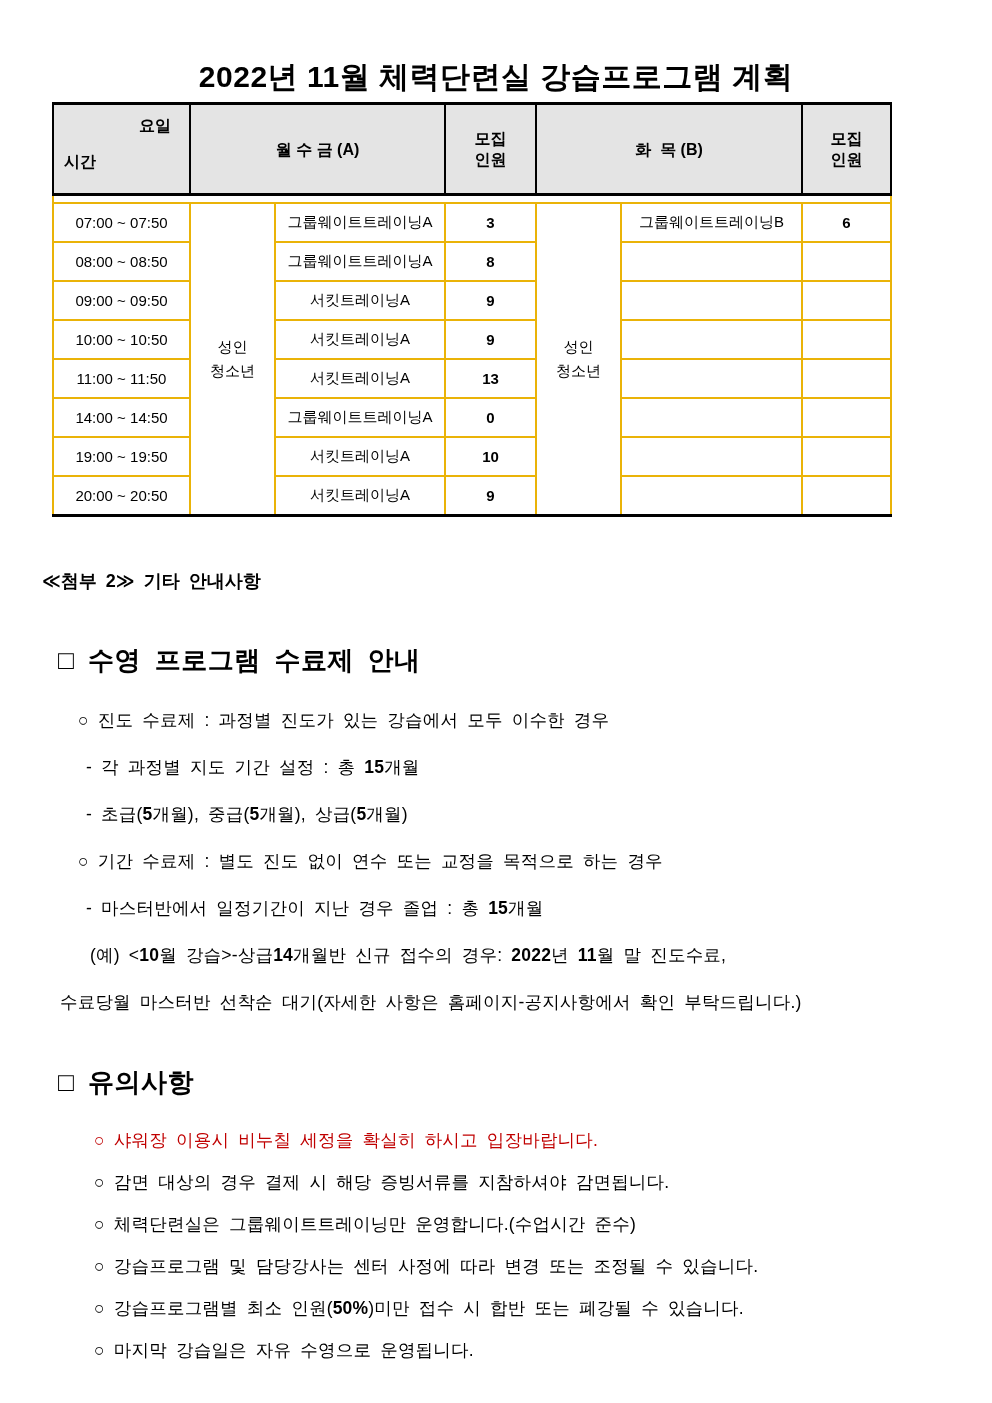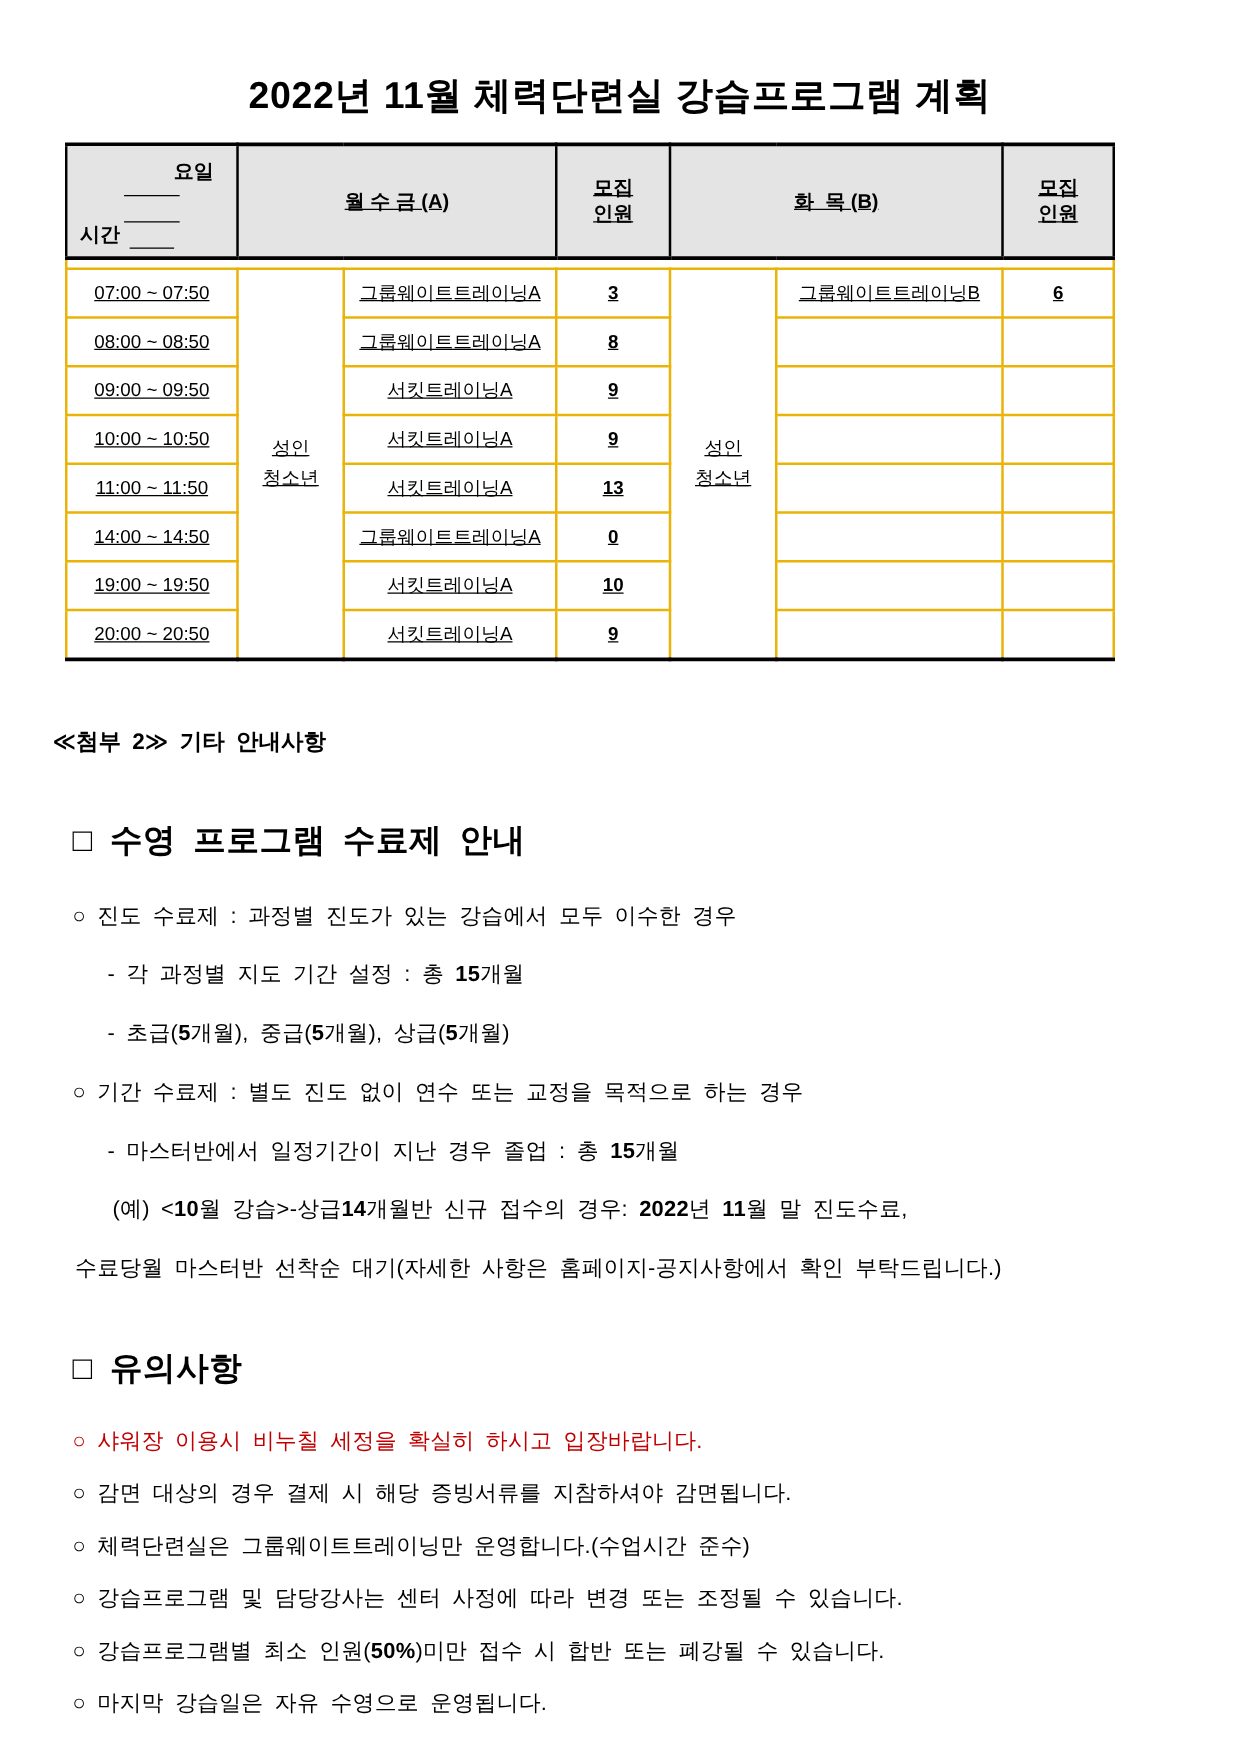--- a/index.html
+++ b/index.html
@@ -9,22 +9,22 @@
     overflow:hidden;
   }
   
   .title{
     padding-top:60px;text-align:center;font-size:30px;font-weight:bold;
     letter-spacing:0.5px;line-height:34px;
   }
   
   table.sched{
     border-collapse:collapse;table-layout:fixed;
-    margin:20px 0 0 52px;width:838px;
-    border:2px solid #000;border-top:3px solid #000;border-bottom:3px solid #000;text-decoration:underline;
+    margin:8px 0 0 52px;width:838px;
+    border:2px solid #000;border-top:3px solid #000;border-bottom:3px solid #000;
   }
   table.sched th{
     background:var(--header-bg,#e4e4e4);
     border:2px solid #000;border-bottom:3px solid #000;
     font-size:16px;font-weight:bold;white-space:pre-wrap;
     line-height:21px;vertical-align:middle;text-align:center;padding:2px;
   }
   table.sched td{
     border:2px solid #eab308;height:37px;vertical-align:middle;text-align:center;
     font-size:15px;padding:0 2px;white-space:pre-wrap;
@@ -32,39 +32,39 @@
   table.sched tr.spacer td{
     height:6px;border-top:3px solid #000;padding:0;
   }
   th.corner{
     position:relative;padding:0;
     background-image:linear-gradient(to bottom right,
       transparent calc(50% - 1px), #000 calc(50% - 1px),
       #000 calc(50% + 1px), transparent calc(50% + 1px));
   }
   th.corner .day{position:absolute;top:10px;right:18px;}
-  th.corner .time{position:absolute;bottom:6px;left:10px;}
+  th.corner .time{position:absolute;bottom:21px;left:10px;}
   td.aud{line-height:24px;}
   td.cap{font-weight:bold;}
   
   .attach{margin:52px 0 0 42px;font-size:18px;font-weight:bold;word-spacing:4px;}
   .h2{margin:50px 0 0 58px;font-size:26px;font-weight:bold;word-spacing:6px;letter-spacing:0.5px;}
   .lines{margin-top:30px;}
   .tline{
     font-size:17.5px;line-height:25px;word-spacing:4px;letter-spacing:0.2px;
   }
   .swim-lines .tline{margin-bottom:22px;}
   .notice-lines .tline{margin-bottom:17px;}
-  .tline.circle{padding-left:58px;}
+  .tline.circle{padding-left:78px;}
   .tline.dash{padding-left:86px;}
   .tline.example{padding-left:90px;}
   .tline.cont{padding-left:60px;}
   .tline.red{color:var(--notice-red,#c00000);}
   .tline .b{font-weight:bold;}
-  .notice-lines{margin-top:28px;}
+  .notice-lines{margin-top:28px;margin-left:16px;}
 </style>
 </head>
 <body>
 
 <div class="page">
 
   <div class="title">2022년 11월 체력단련실 강습프로그램 계획</div>
 
   <table class="sched">
     <colgroup>

